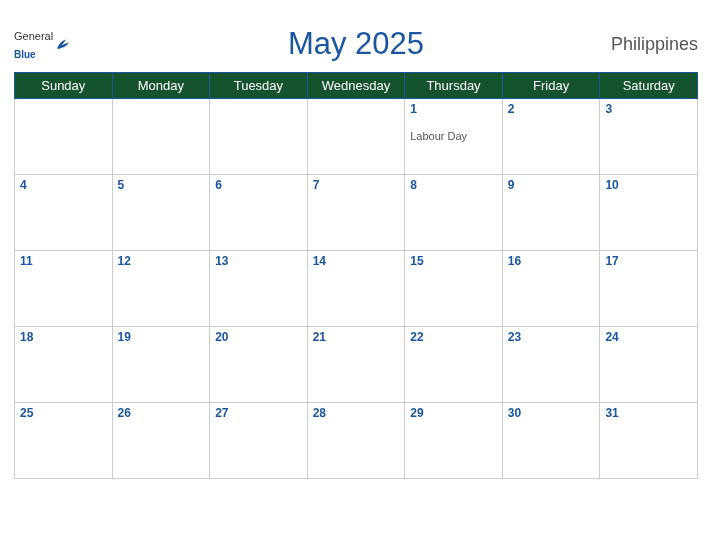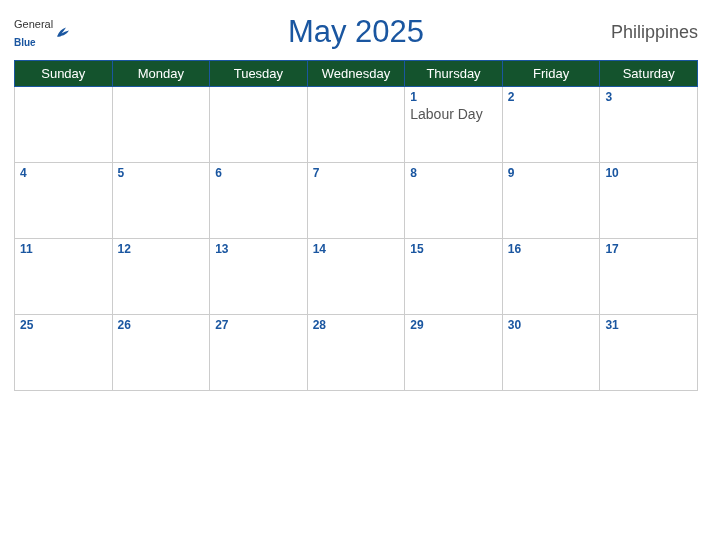--- a/index.html
+++ b/index.html
@@ -6,21 +6,21 @@
     body {
       font-family: Arial, sans-serif;
       background: #fff;
       width: 712px;
       height: 550px;
       overflow: hidden;
     }
     .calendar-container {
       width: 712px;
       height: 550px;
-      padding: 10px 14px 10px 14px;
+      padding: 22px 14px 10px 14px;
       background: #fff;
     }
     .header {
       display: flex;
       align-items: center;
       justify-content: center;
       position: relative;
       margin-bottom: 6px;
       padding: 4px 0;
     }
@@ -88,23 +88,23 @@
       height: 76px;
       background: #fff;
     }
     .day-number {
       font-size: 12px;
       color: #1a56a0;
       font-weight: bold;
       display: block;
     }
     .holiday-name {
-      font-size: 14px;
+      font-size: 11px;
       color: #555;
-      margin-top: 2px;
+      margin-top: 14px;
       display: block;
     }
     .empty-cell {
       background: #fff;
     }
   </style>
 </head>
 <body>
 
 <div class="calendar-container">
@@ -198,20 +198,43 @@
           </td>
           <td>
             <span class="day-number">16</span>
           </td>
           <td>
             <span class="day-number">17</span>
           </td>
         </tr>
         <tr>
           <td>
+            <span class="day-number">18</span>
+          </td>
+          <td>
+            <span class="day-number">19</span>
+          </td>
+          <td>
+            <span class="day-number">20</span>
+          </td>
+          <td>
+            <span class="day-number">21</span>
+          </td>
+          <td>
+            <span class="day-number">22</span>
+          </td>
+          <td>
+            <span class="day-number">23</span>
+          </td>
+          <td>
+            <span class="day-number">24</span>
+          </td>
+        </tr>
+        <tr>
+          <td>
             <span class="day-number">25</span>
           </td>
           <td>
             <span class="day-number">26</span>
           </td>
           <td>
             <span class="day-number">27</span>
           </td>
           <td>
             <span class="day-number">28</span>

